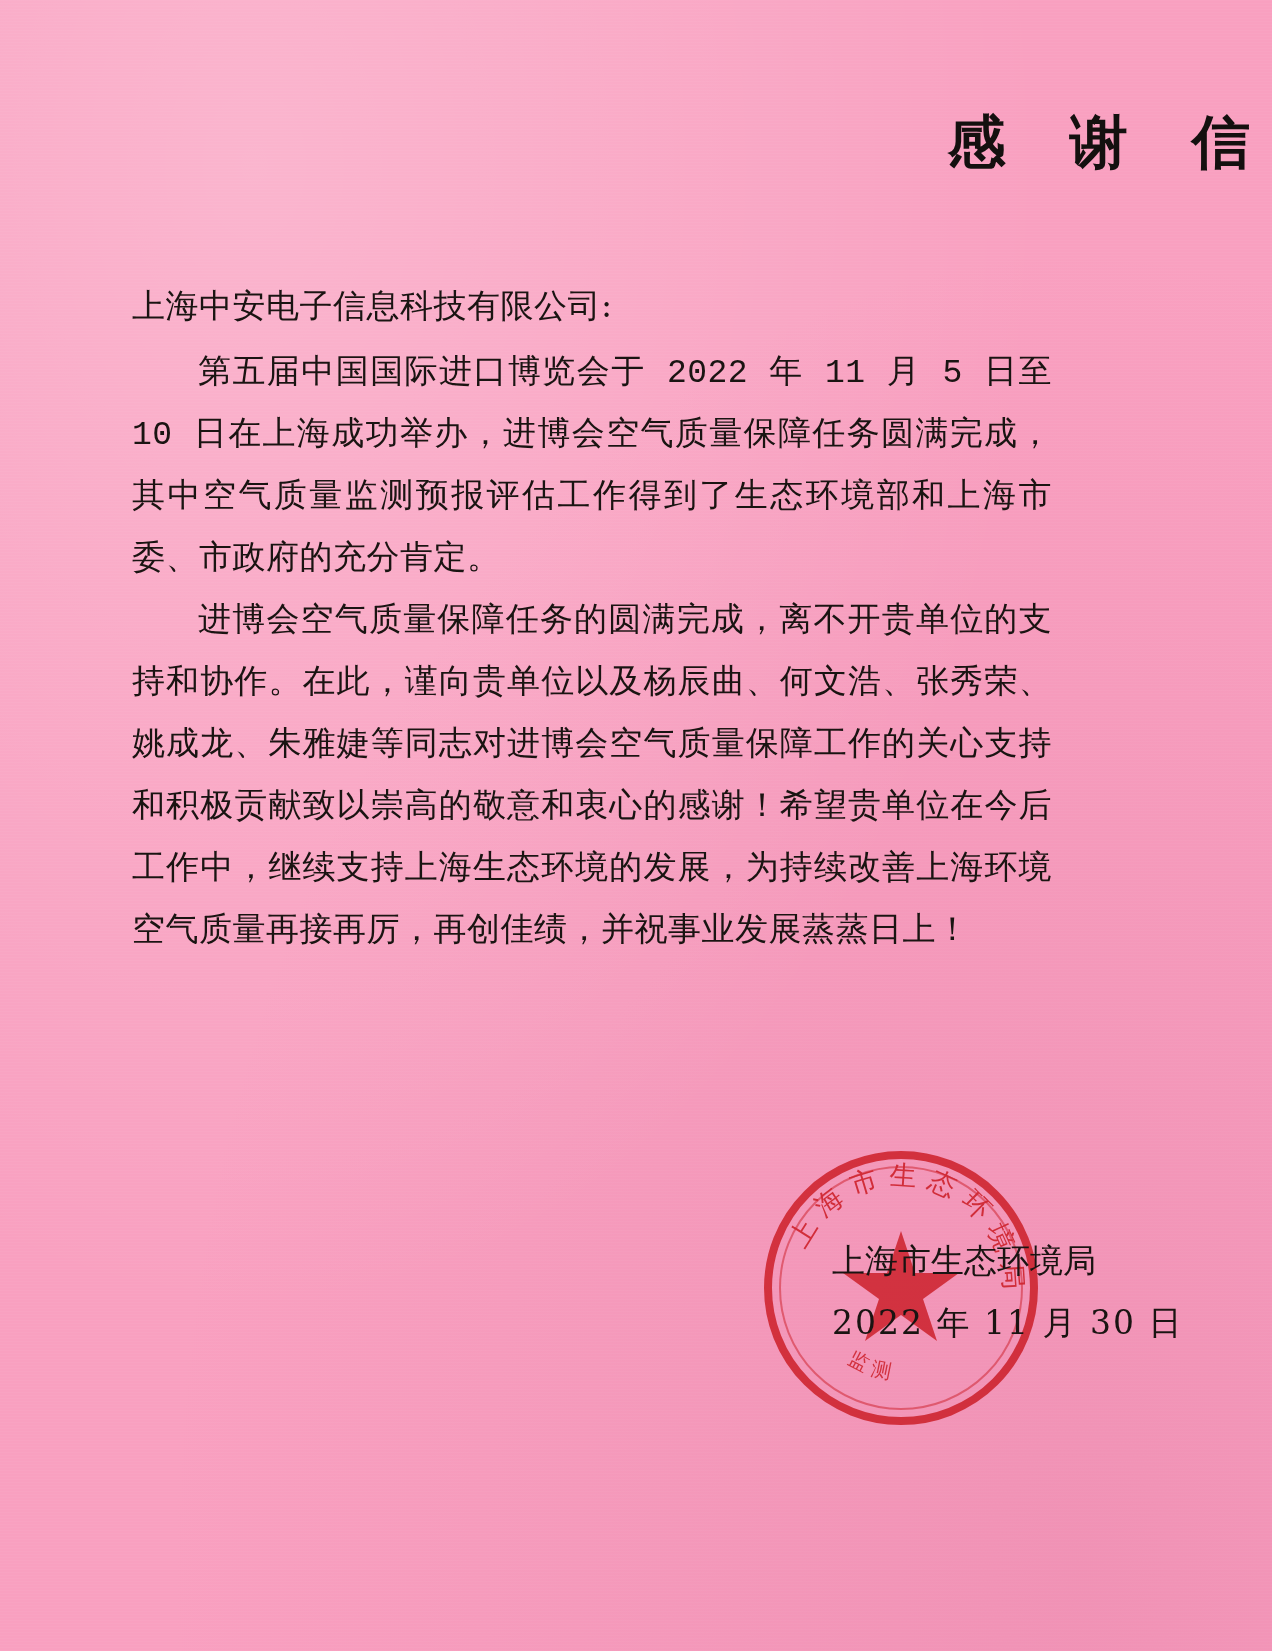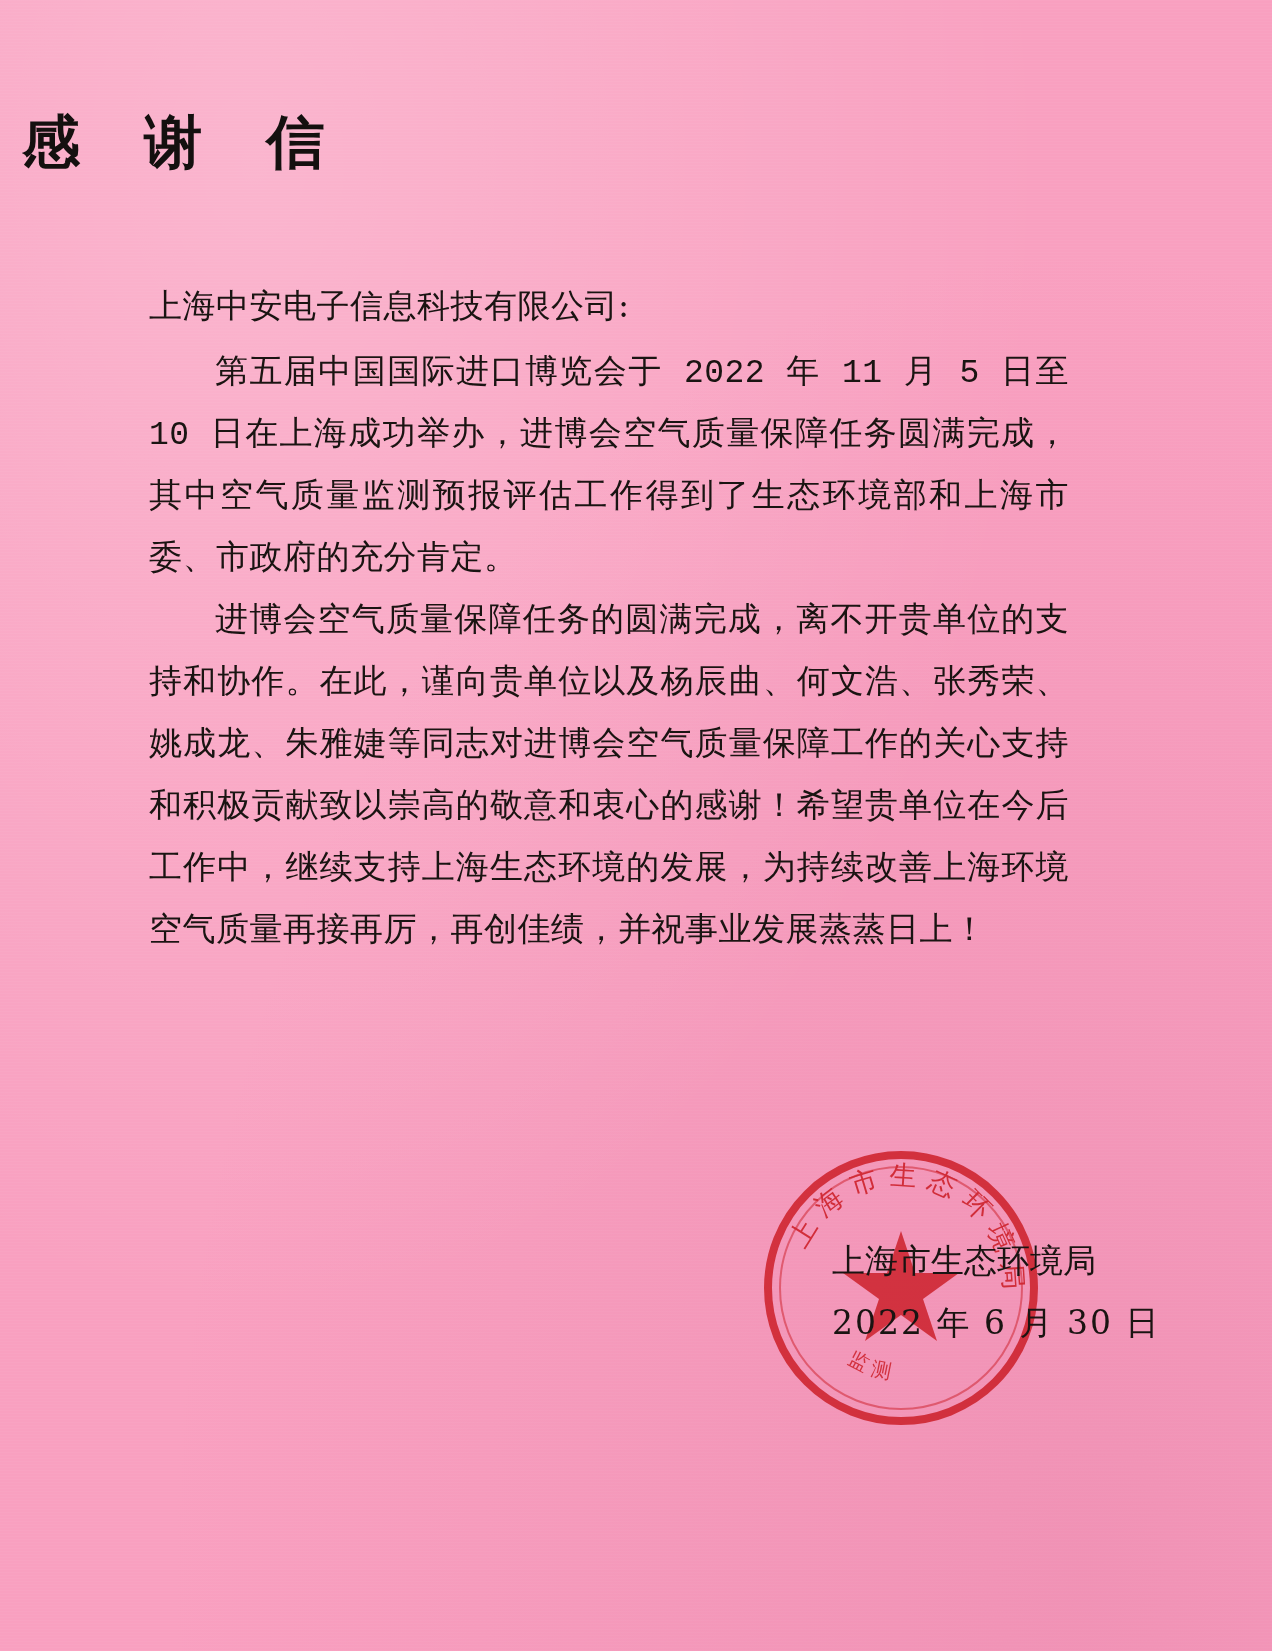--- a/index.html
+++ b/index.html
@@ -26,32 +26,32 @@
   }
   .page {
     position: absolute;
     inset: 0;
   }
   .doc-title {
     position: absolute;
     top: 104px;
     left: 0;
     width: 100%;
-    text-align: left;
+    text-align: right;
     font-size: 58px;
     font-weight: bold;
     color: #14100f;
     letter-spacing: 22px;
     font-family: "DejaVu Serif", "Liberation Serif", serif;
     text-indent: 22px;
   }
   .body-block {
     position: absolute;
     top: 275px;
-    left: 149px;
+    left: 132px;
     width: 920px;
     color: #1a1412;
     font-size: 33px;
     line-height: 62px;
     font-family: "DejaVu Serif", "Liberation Serif", serif;
     letter-spacing: 0.5px;
   }
   .salutation {
     margin: 0 0 6px 0;
     font-size: 33px;
@@ -124,16 +124,16 @@
         <textPath href="#sealArcTop" startOffset="12%">上海市生态环境局</textPath>
       </text>
       <text font-family="DejaVu Serif, serif" font-size="20" fill="#d5272b" letter-spacing="6" opacity="0.9">
         <textPath href="#sealArcBottom" startOffset="30%">监测</textPath>
       </text>
     </svg>
   </div>
 
   <div class="signature-area">
     <p class="sig-line">上海市生态环境局</p>
-    <p class="sig-line sig-date">2022 年 6 月 30 日</p>
+    <p class="sig-line sig-date">2022 年 11 月 30 日</p>
   </div>
 
 </div>
 
 </body></html>

